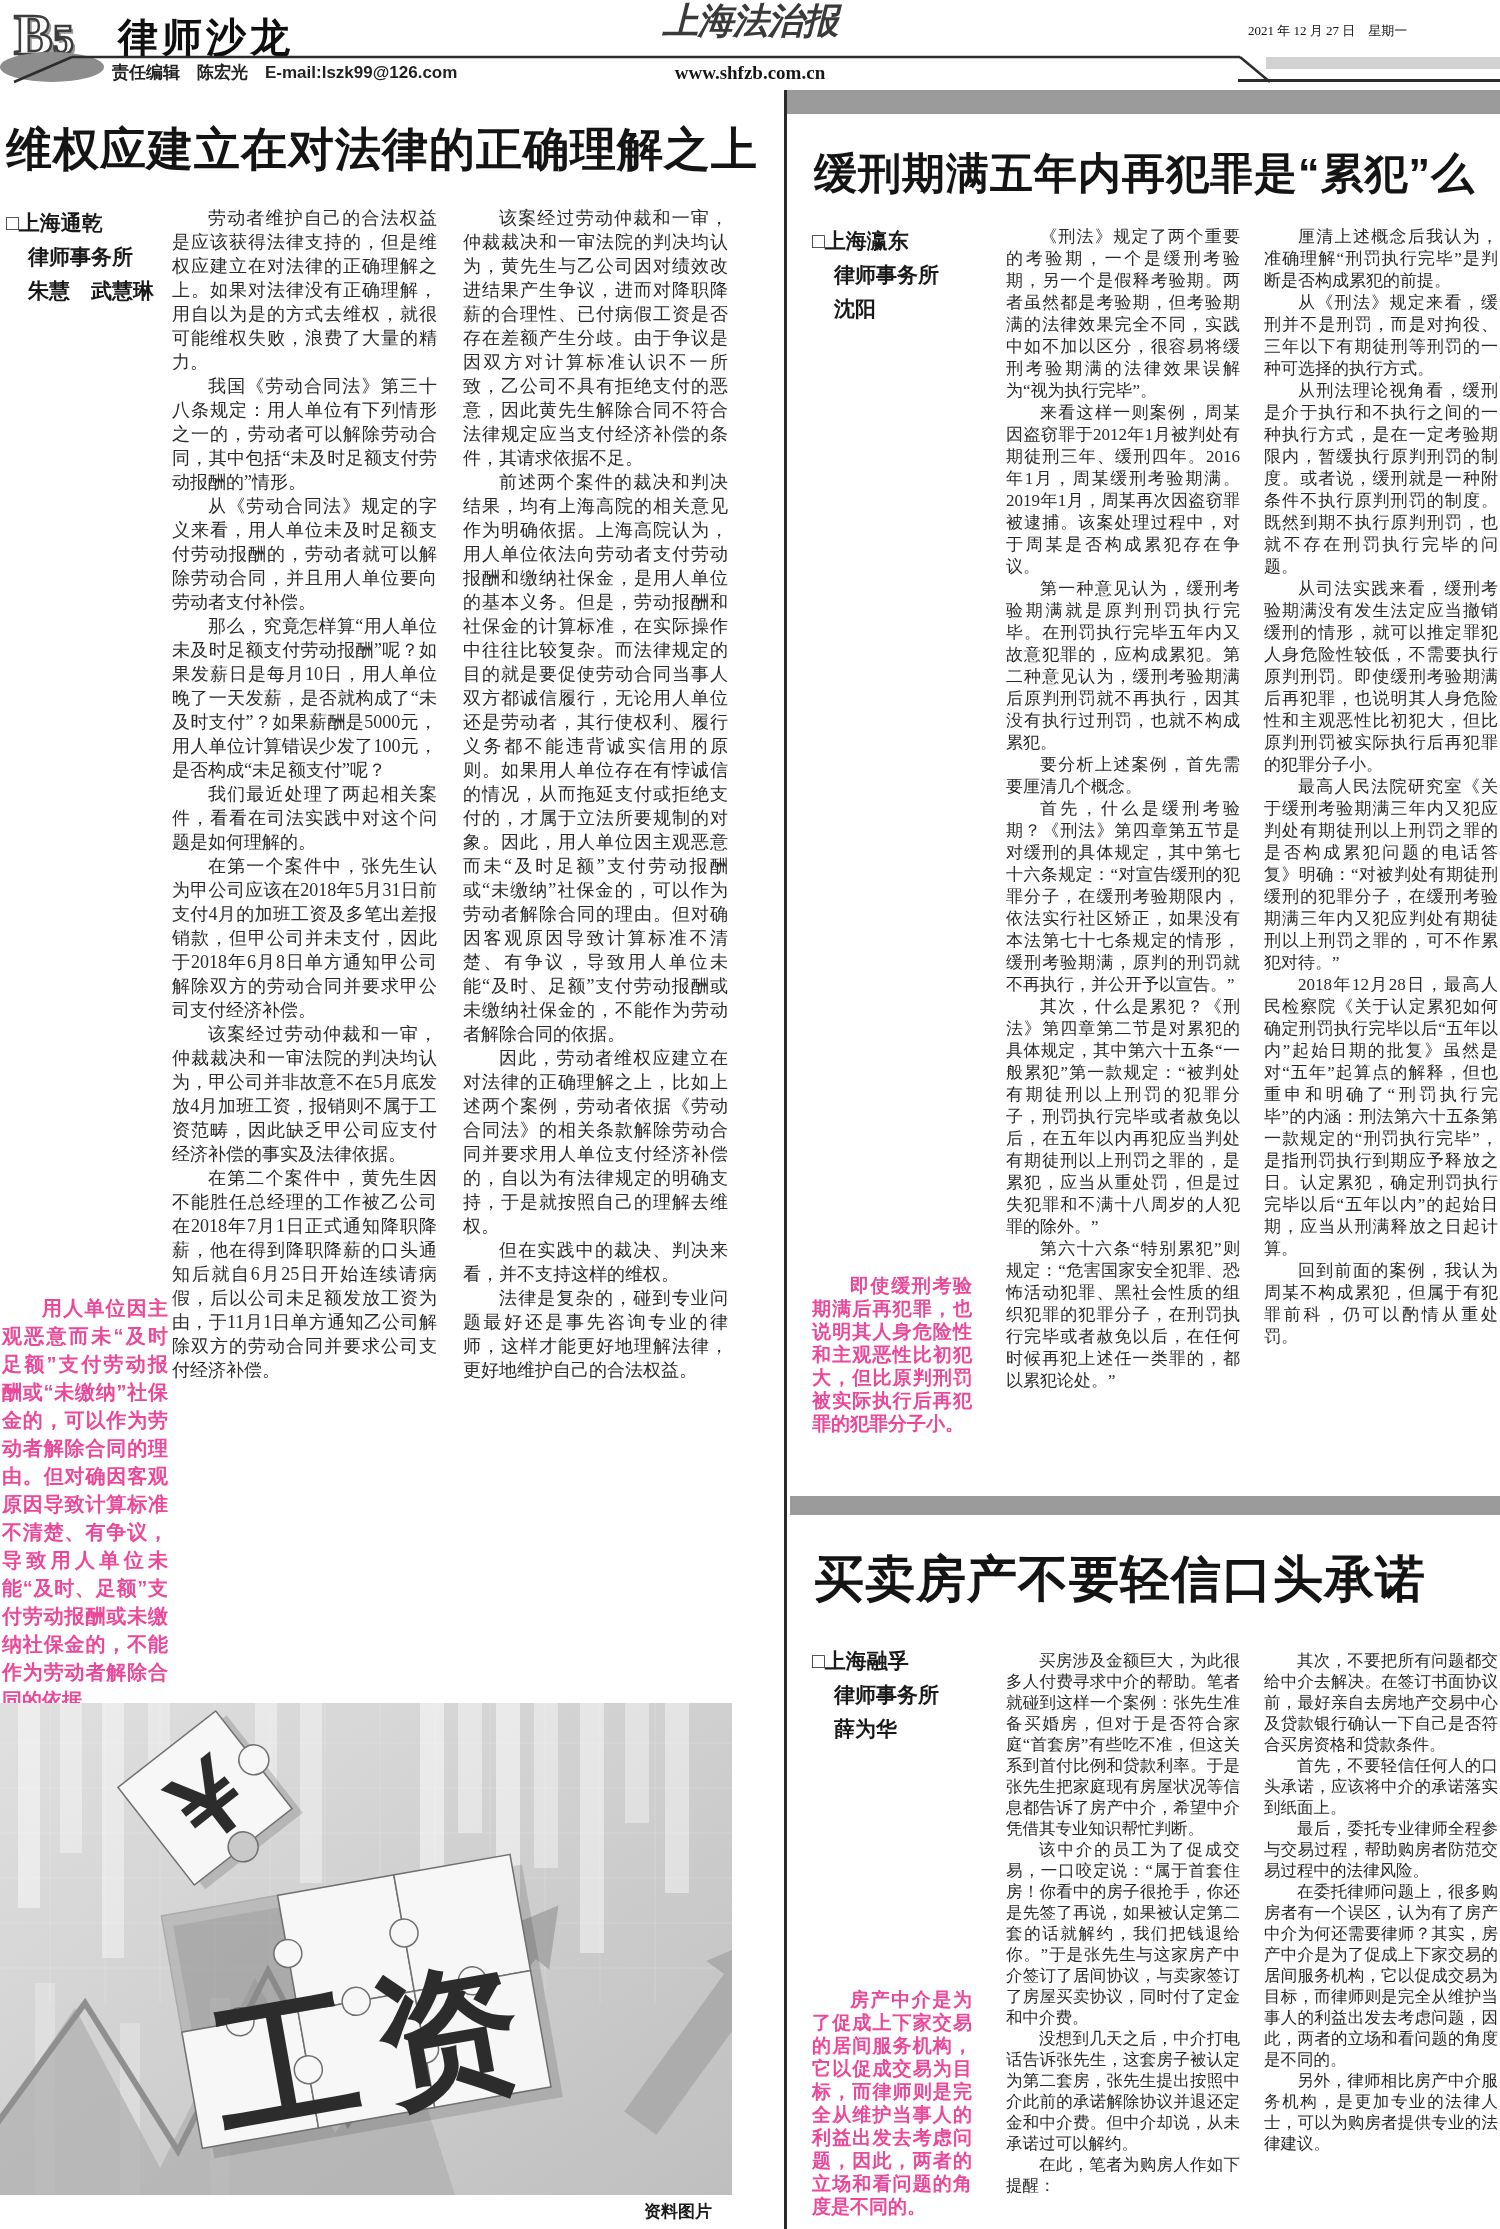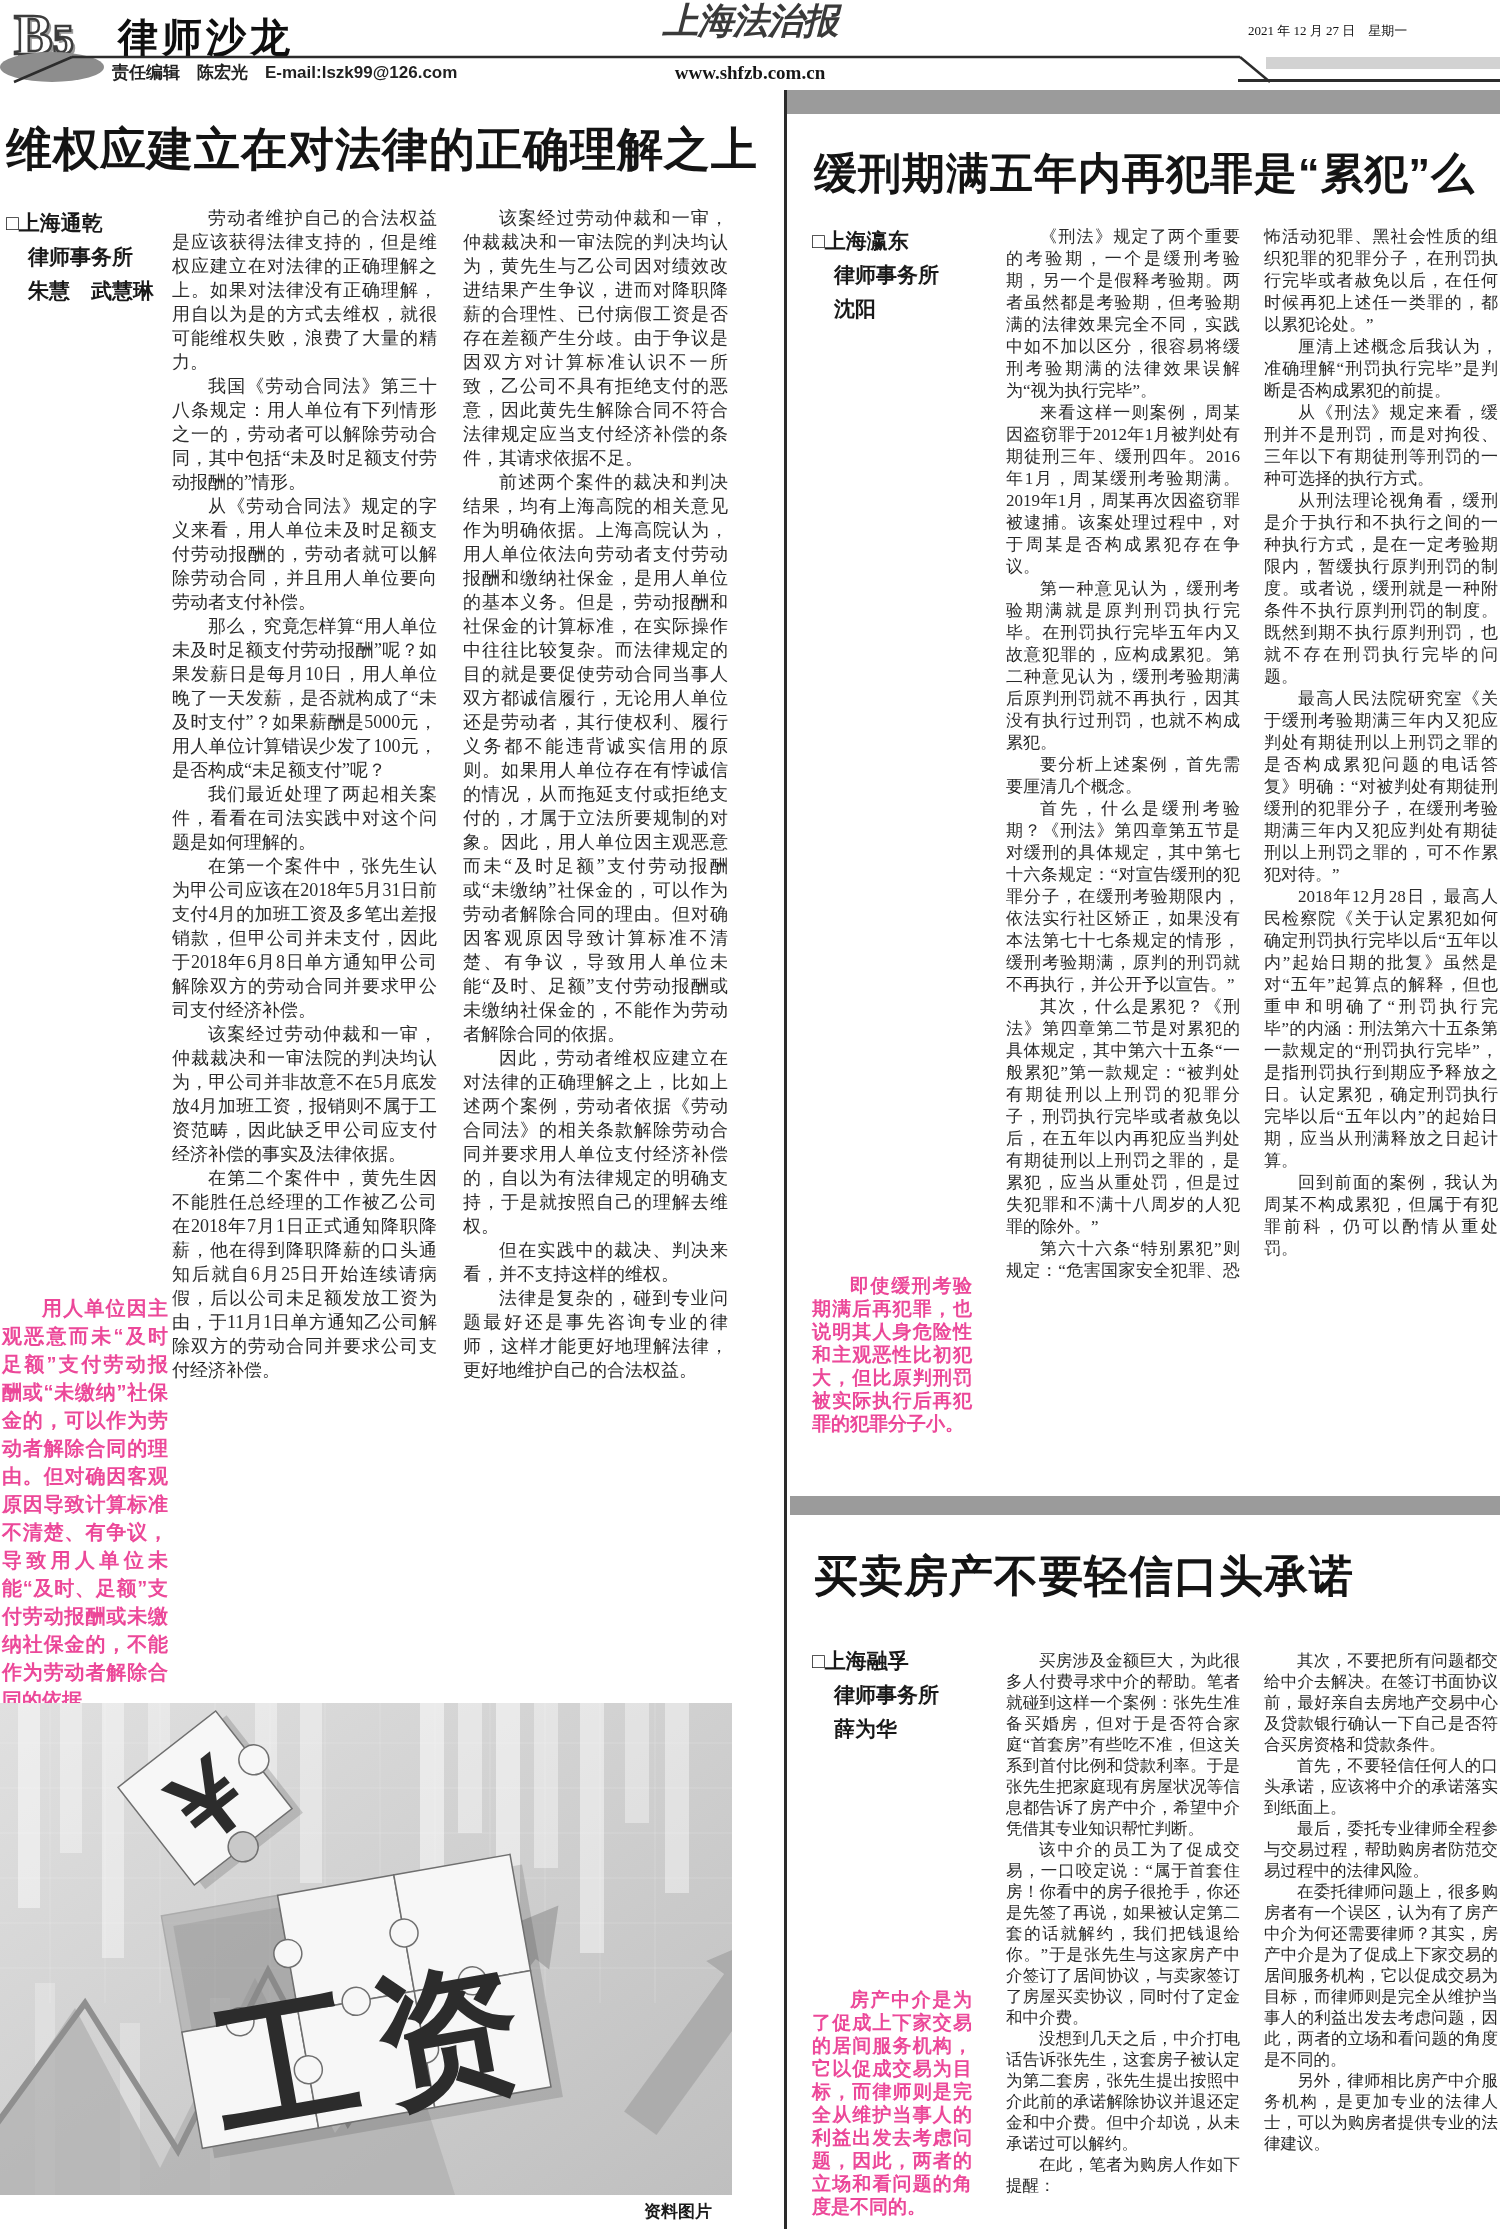--- a/index.html
+++ b/index.html
@@ -34,21 +34,21 @@
   .hdr-line-dark  { left:1238px; top:79px; width:262px; height:3px; background:#2c2c2c; }
 
   .right-top-band { left:786px; top:90px; width:714px; height:24px; background:#9b9b9b; }
   .v-divider { left:784px; top:90px; width:3px; height:2139px; background:#2a2a2a; }
   .mid-gray-sep { left:790px; top:1496px; width:710px; height:19px; background:#9b9b9b; }
 
   
   .headline { font-weight:bold; color:#141414; line-height:1.1; letter-spacing:1px; white-space:nowrap; }
   .headline-1 { left:6px;  top:124px; font-size:46px; }
   .headline-2 { left:814px; top:150px; font-size:43px; }
-  .headline-3 { left:814px; top:1552px; font-size:44px; }
+  .headline-3 { left:814px; top:1552px; font-size:50px; }
 
   .byline { font-size:21px; font-weight:bold; line-height:34px; color:#191919; }
   .byline .bl { display:block; }
   .byline .bl + .bl { padding-left:22px; }
   .byline-1 { left:6px;   top:206px;  width:165px; }
   .byline-2 { left:812px; top:224px;  width:185px; }
   .byline-3 { left:812px; top:1644px; width:185px; }
 
   .body-text {
     font-family:"Liberation Serif", serif; color:#2a2a2a;
@@ -138,20 +138,21 @@
     <p>《刑法》规定了两个重要的考验期，一个是缓刑考验期，另一个是假释考验期。两者虽然都是考验期，但考验期满的法律效果完全不同，实践中如不加以区分，很容易将缓刑考验期满的法律效果误解为“视为执行完毕”。</p>
     <p>来看这样一则案例，周某因盗窃罪于2012年1月被判处有期徒刑三年、缓刑四年。2016年1月，周某缓刑考验期满。2019年1月，周某再次因盗窃罪被逮捕。该案处理过程中，对于周某是否构成累犯存在争议。</p>
     <p>第一种意见认为，缓刑考验期满就是原判刑罚执行完毕。在刑罚执行完毕五年内又故意犯罪的，应构成累犯。第二种意见认为，缓刑考验期满后原判刑罚就不再执行，因其没有执行过刑罚，也就不构成累犯。</p>
     <p>要分析上述案例，首先需要厘清几个概念。</p>
     <p>首先，什么是缓刑考验期？《刑法》第四章第五节是对缓刑的具体规定，其中第七十六条规定：“对宣告缓刑的犯罪分子，在缓刑考验期限内，依法实行社区矫正，如果没有本法第七十七条规定的情形，缓刑考验期满，原判的刑罚就不再执行，并公开予以宣告。”</p>
     <p>其次，什么是累犯？《刑法》第四章第二节是对累犯的具体规定，其中第六十五条“一般累犯”第一款规定：“被判处有期徒刑以上刑罚的犯罪分子，刑罚执行完毕或者赦免以后，在五年以内再犯应当判处有期徒刑以上刑罚之罪的，是累犯，应当从重处罚，但是过失犯罪和不满十八周岁的人犯罪的除外。”</p>
     <p>第六十六条“特别累犯”则规定：“危害国家安全犯罪、恐怖活动犯罪、黑社会性质的组织犯罪的犯罪分子，在刑罚执行完毕或者赦免以后，在任何时候再犯上述任一类罪的，都以累犯论处。”</p>
     <p>厘清上述概念后我认为，准确理解“刑罚执行完毕”是判断是否构成累犯的前提。</p>
     <p>从《刑法》规定来看，缓刑并不是刑罚，而是对拘役、三年以下有期徒刑等刑罚的一种可选择的执行方式。</p>
     <p>从刑法理论视角看，缓刑是介于执行和不执行之间的一种执行方式，是在一定考验期限内，暂缓执行原判刑罚的制度。或者说，缓刑就是一种附条件不执行原判刑罚的制度。既然到期不执行原判刑罚，也就不存在刑罚执行完毕的问题。</p>
+    <p>从司法实践来看，缓刑考验期满没有发生法定应当撤销缓刑的情形，就可以推定罪犯人身危险性较低，不需要执行原判刑罚。即使缓刑考验期满后再犯罪，也说明其人身危险性和主观恶性比初犯大，但比原判刑罚被实际执行后再犯罪的犯罪分子小。</p>
     <p>最高人民法院研究室《关于缓刑考验期满三年内又犯应判处有期徒刑以上刑罚之罪的是否构成累犯问题的电话答复》明确：“对被判处有期徒刑缓刑的犯罪分子，在缓刑考验期满三年内又犯应判处有期徒刑以上刑罚之罪的，可不作累犯对待。”</p>
     <p>2018年12月28日，最高人民检察院《关于认定累犯如何确定刑罚执行完毕以后“五年以内”起始日期的批复》虽然是对“五年”起算点的解释，但也重申和明确了“刑罚执行完毕”的内涵：刑法第六十五条第一款规定的“刑罚执行完毕”，是指刑罚执行到期应予释放之日。认定累犯，确定刑罚执行完毕以后“五年以内”的起始日期，应当从刑满释放之日起计算。</p>
     <p>回到前面的案例，我认为周某不构成累犯，但属于有犯罪前科，仍可以酌情从重处罚。</p>
   </div>
 
 <h1 class="abs headline headline-3">买卖房产不要轻信口头承诺</h1>
 <div class="abs byline byline-3">
   <span class="bl">□上海融孚</span>
   <span class="bl">律师事务所</span>
   <span class="bl">薛为华</span>

